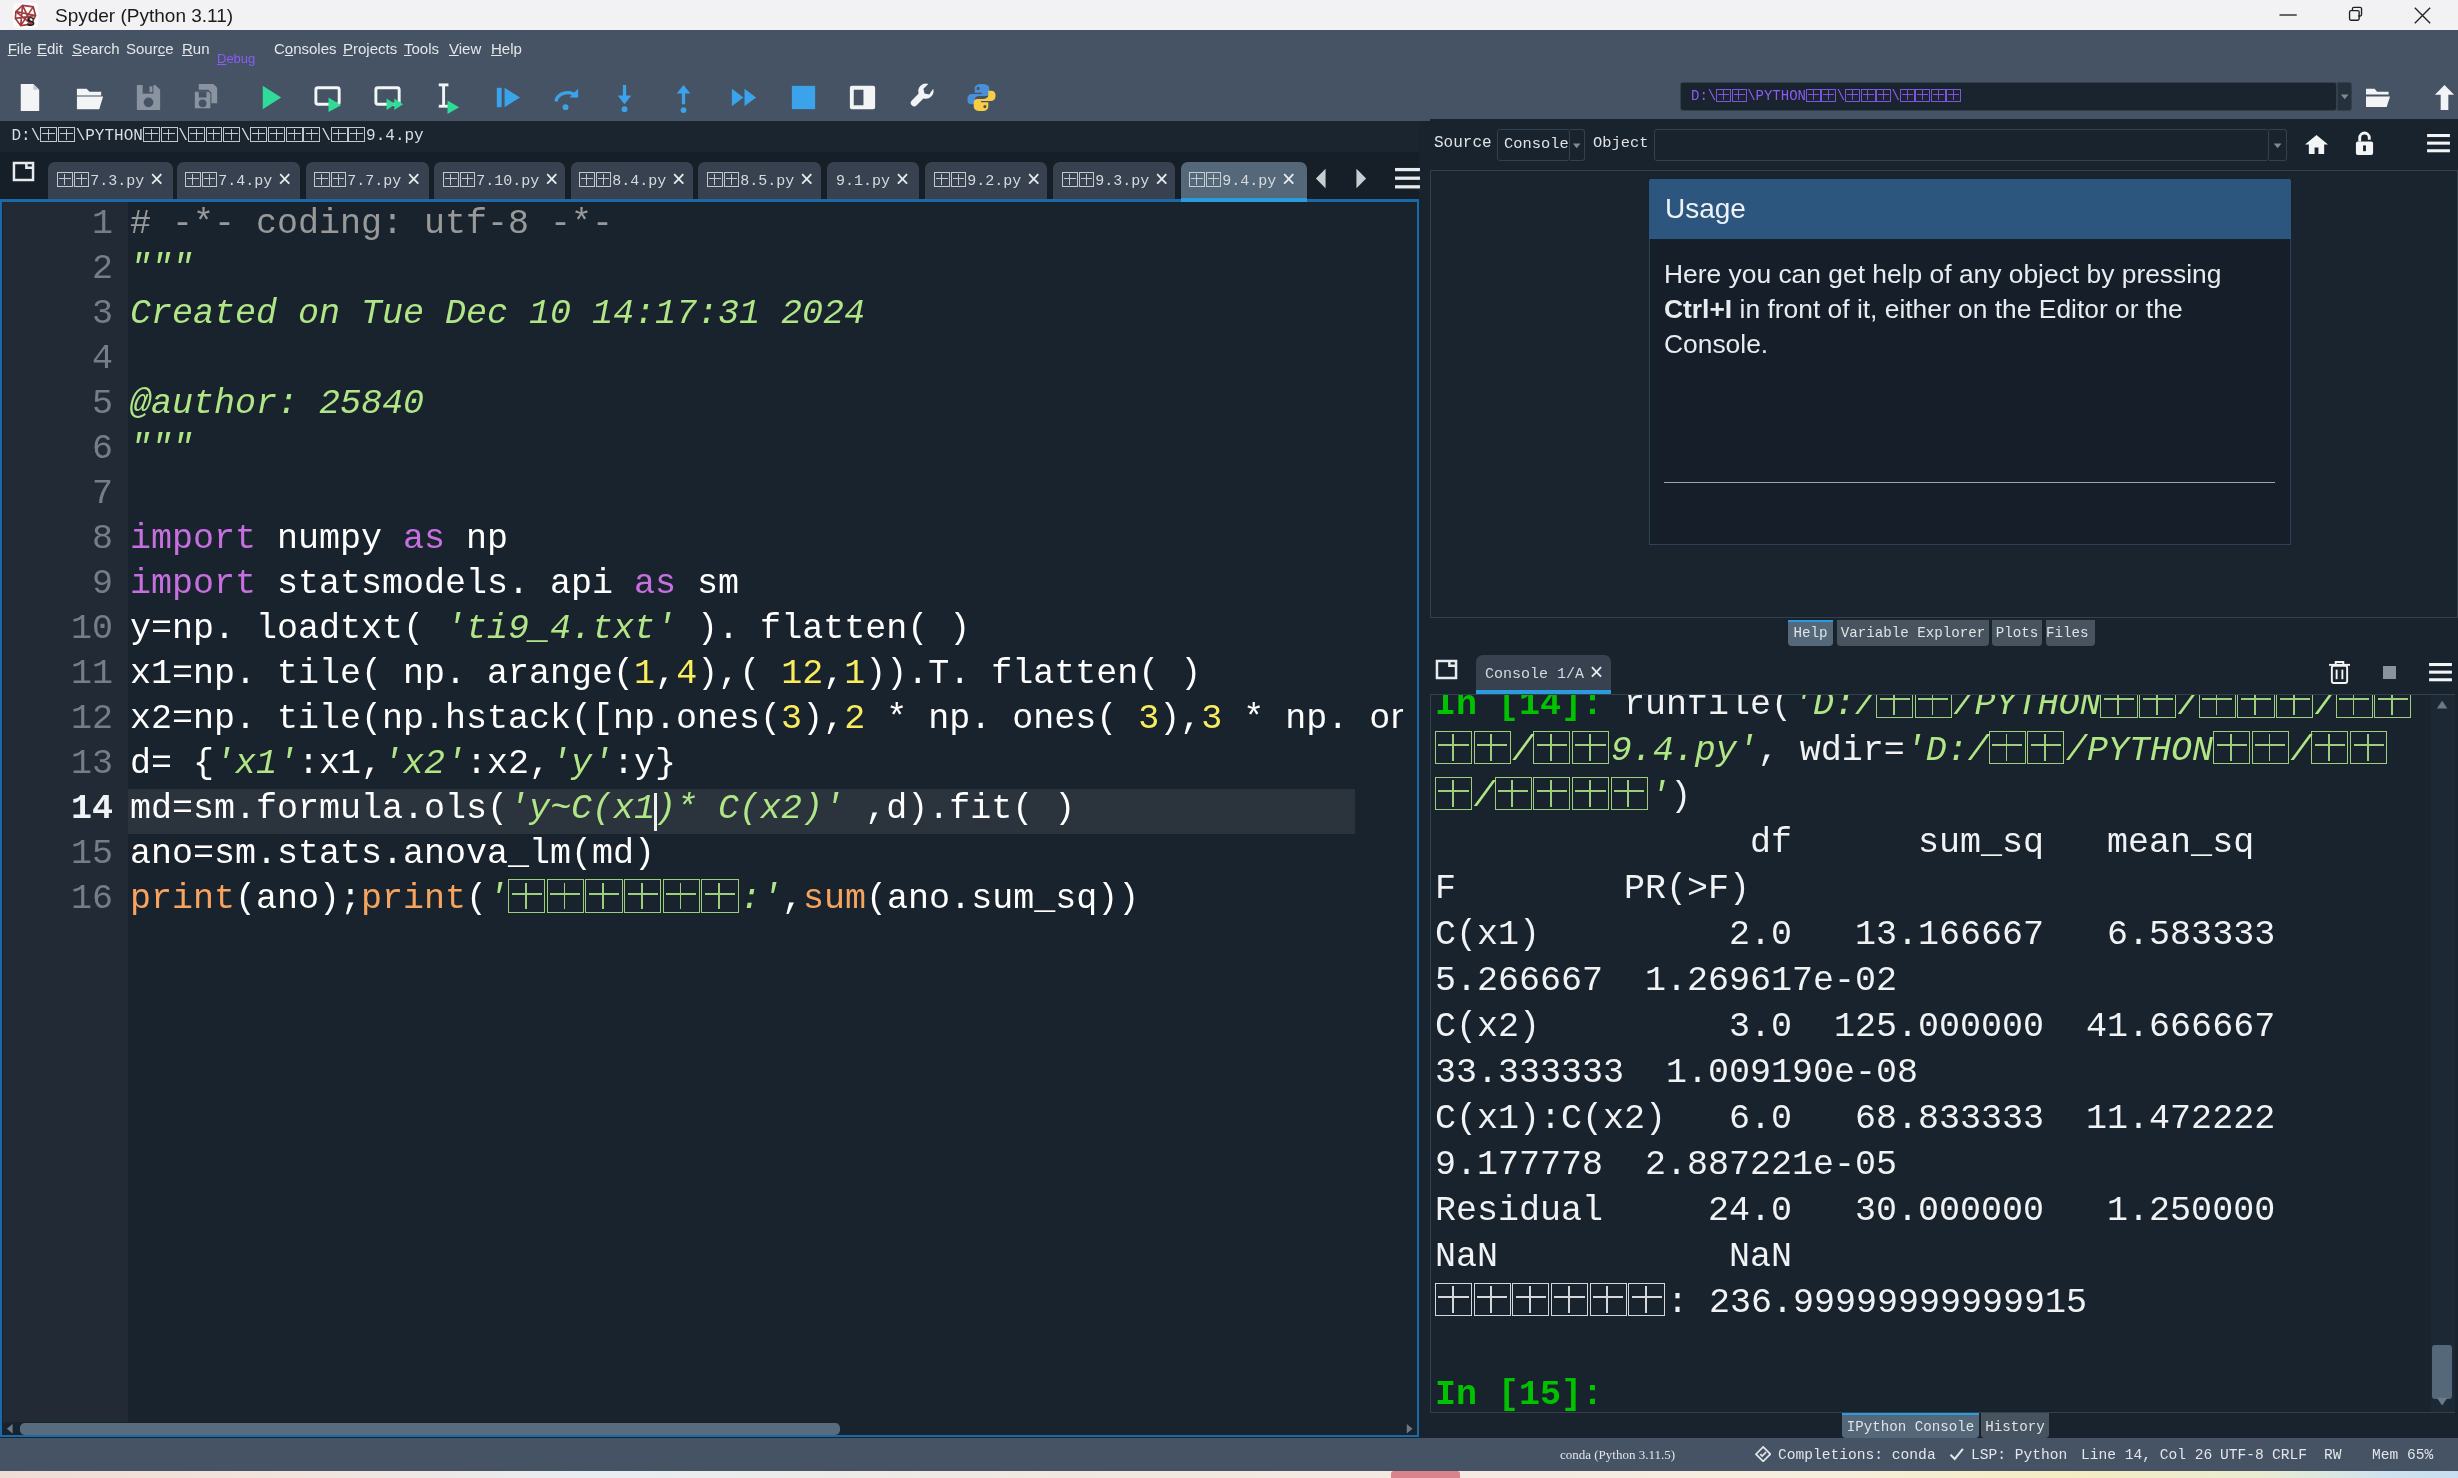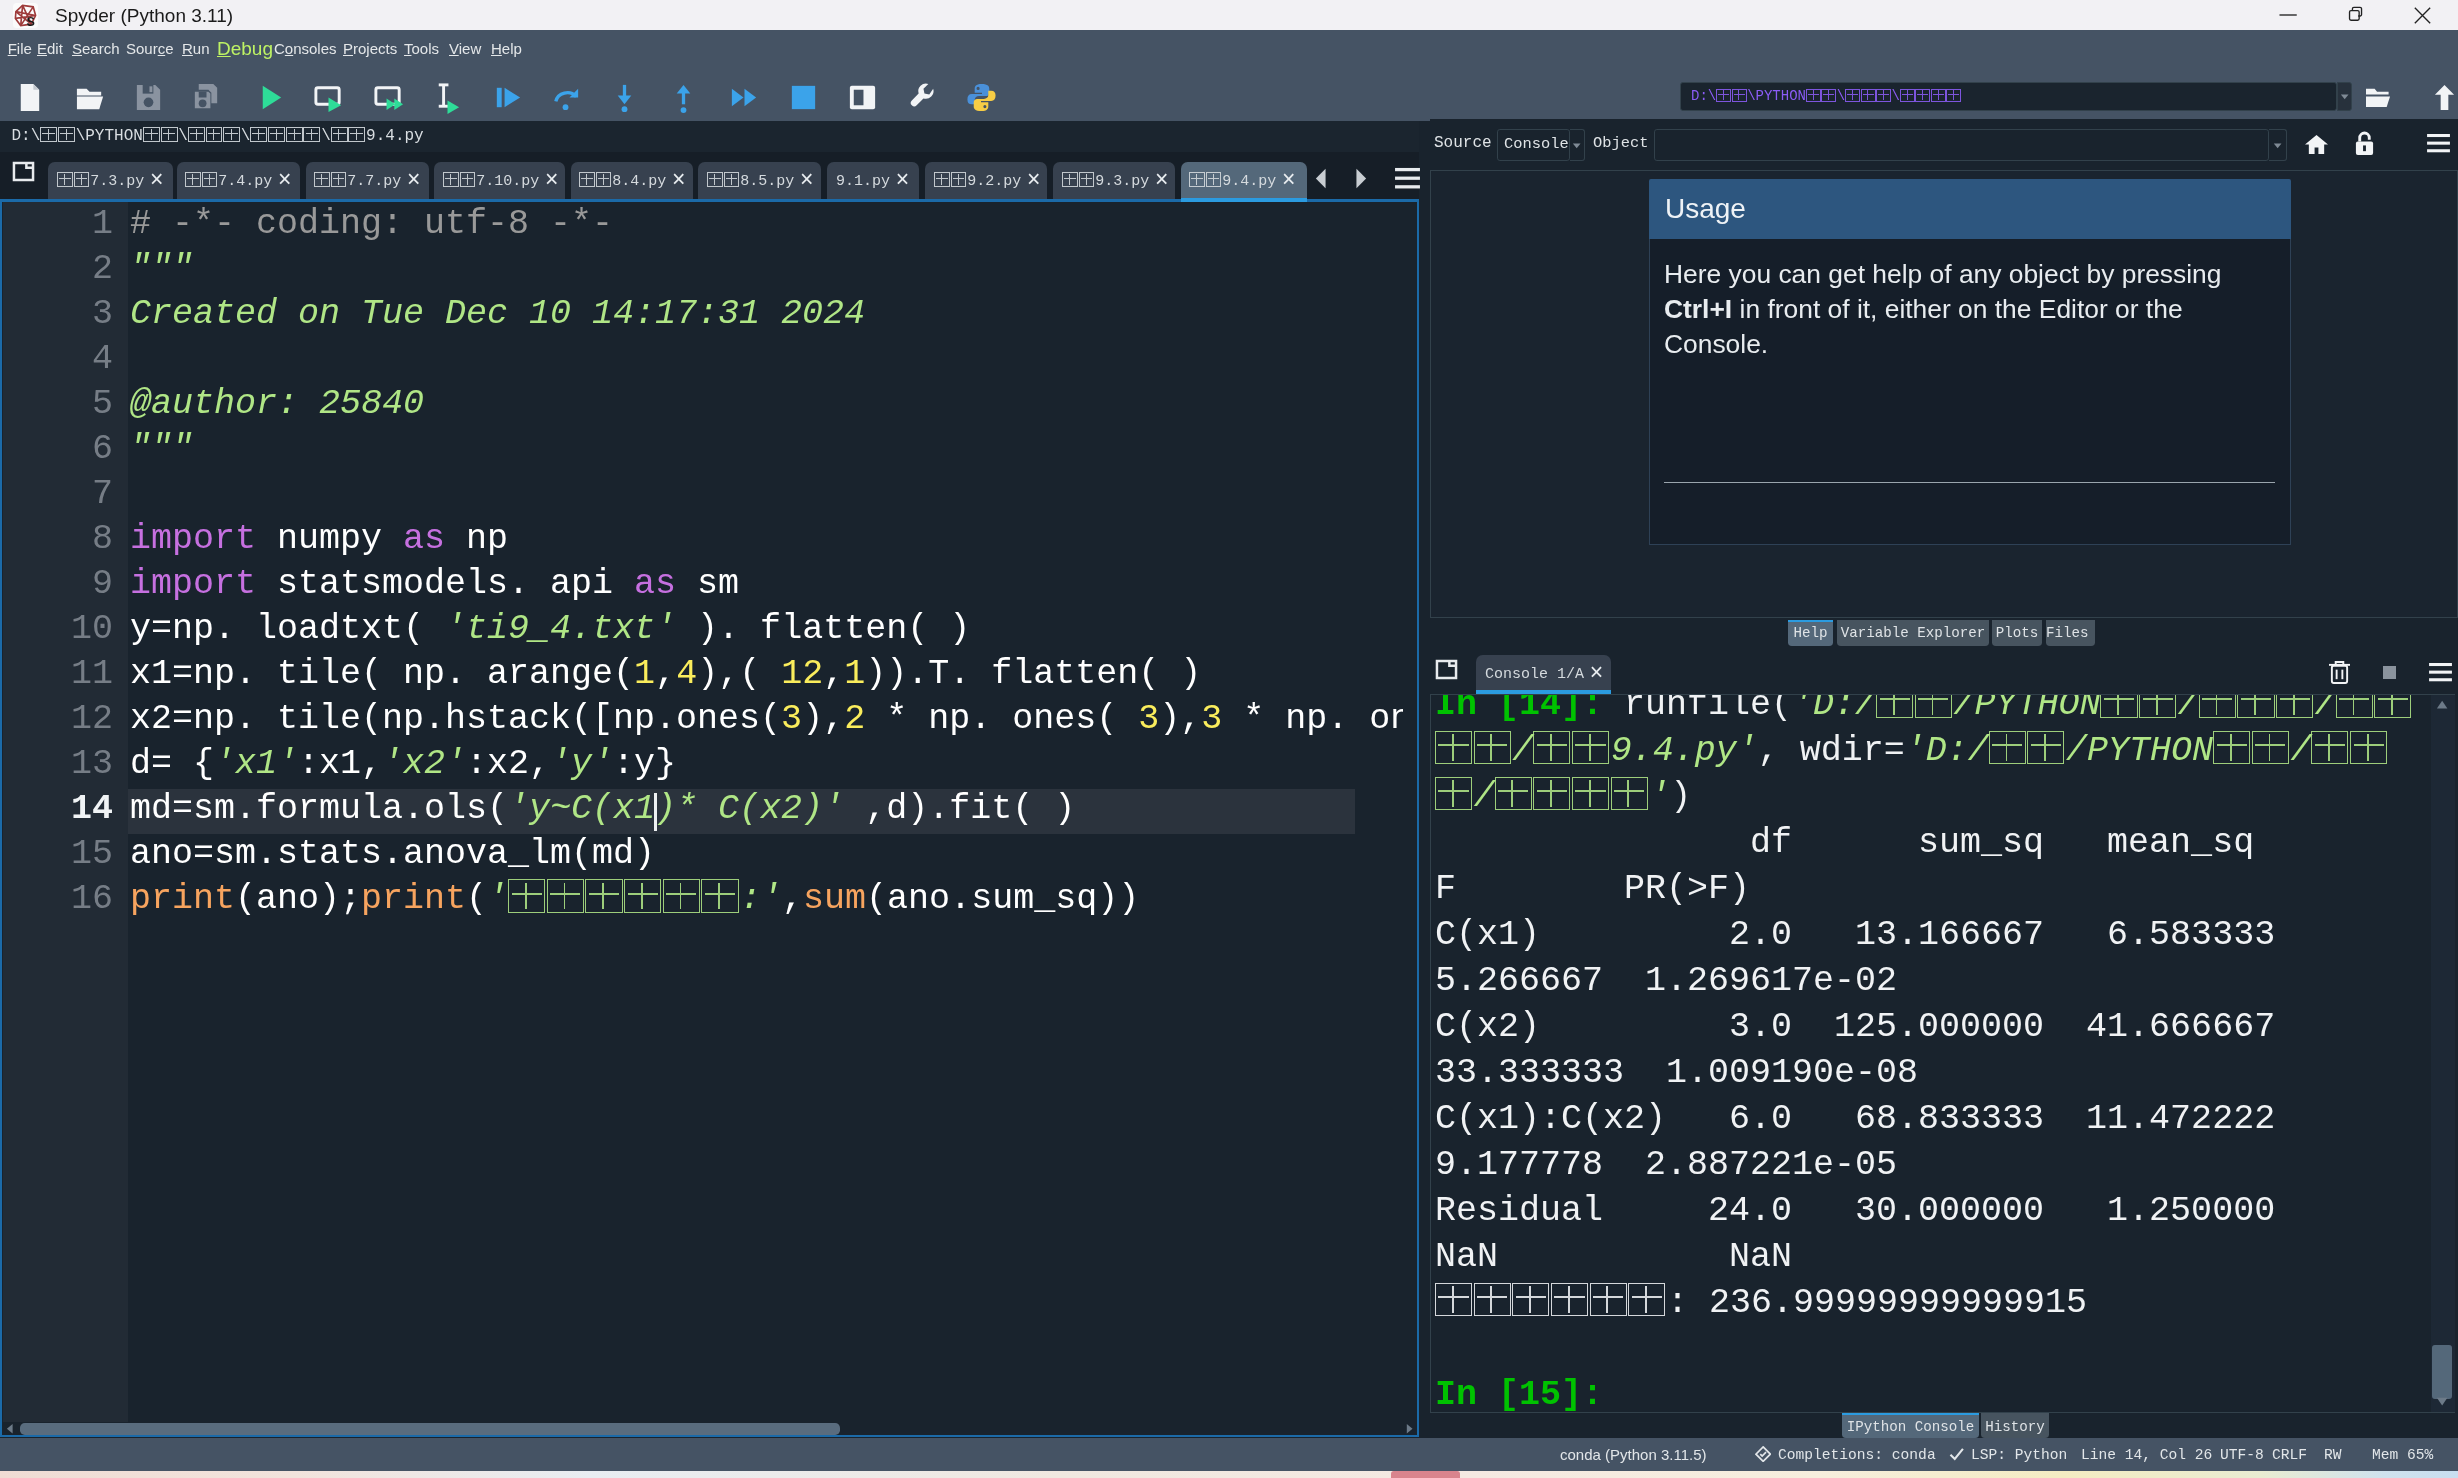--- a/index.html
+++ b/index.html
@@ -37,21 +37,21 @@
 <path d="M89 11 V9 a1.5 1.5 0 0 1 1.5 -1.5 H97 a1.5 1.5 0 0 1 1.5 1.5 V15 a1.5 1.5 0 0 1 -1.5 1.5 H95"></path>
 <path d="M154 8 L170 24 M170 8 L154 24"></path>
 </g>
     </svg>
 <div class="abs" style="left:0px;top:30px;width:2458px;height:39px;background:#455364"></div>
 <div class="abs" style="left:7.7px;top:39px;font-size:15px;color:#e4e7e9;line-height:20px"><u>F</u>ile</div>
 <div class="abs" style="left:37px;top:39px;font-size:15px;color:#e4e7e9;line-height:20px"><u>E</u>dit</div>
 <div class="abs" style="left:72px;top:39px;font-size:15px;color:#e4e7e9;line-height:20px"><u>S</u>earch</div>
 <div class="abs" style="left:126px;top:39px;font-size:15px;color:#e4e7e9;line-height:20px">Sour<u>c</u>e</div>
 <div class="abs" style="left:182px;top:39px;font-size:15px;color:#e4e7e9;line-height:20px"><u>R</u>un</div>
-<div class="abs" style="left:217px;top:39px;font-size:19px;color:#bef264;line-height:20px"><u>D</u>ebug</div>
+<div class="abs" style="left:217px;top:49px;font-size:13px;color:#8b5cf6;line-height:20px"><u>D</u>ebug</div>
 <div class="abs" style="left:274px;top:39px;font-size:15px;color:#e4e7e9;line-height:20px">C<u>o</u>nsoles</div>
 <div class="abs" style="left:343px;top:39px;font-size:15px;color:#e4e7e9;line-height:20px"><u>P</u>rojects</div>
 <div class="abs" style="left:404px;top:39px;font-size:15px;color:#e4e7e9;line-height:20px"><u>T</u>ools</div>
 <div class="abs" style="left:449px;top:39px;font-size:15px;color:#e4e7e9;line-height:20px"><u>V</u>iew</div>
 <div class="abs" style="left:491px;top:39px;font-size:15px;color:#e4e7e9;line-height:20px"><u>H</u>elp</div>
 <div class="abs" style="left:0px;top:69px;width:2458px;height:52px;background:#455364"></div>
 <svg class="abs" style="left:13.4px;top:81px" width="33" height="33" viewBox="0 0 34 34">
       <path d="M8 3 h13 l6 6 v22 h-19 z" fill="#f2f4f6"></path>
       <path d="M21 3 l6 6 h-6 z" fill="#c3c9cf"></path>
     </svg>
@@ -294,21 +294,21 @@
       <path d="M8.5 3 L3 11 H14 Z" fill="#6c7a88"></path>
     </svg>
 <svg class="abs" style="left:2434px;top:1395px" width="16.3" height="13.4" viewBox="0 0 17 14">
       <path d="M8.5 11 L3 3 H14 Z" fill="#6c7a88"></path>
     </svg>
 <div class="abs" style="left:1842px;top:1413px;width:137px;height:25px;background:#54687a;border-top:2.9px solid #2b9be0;border-radius:0 0 3.8px 3.8px"></div>
 <div class="abs" style="left:1842px;top:1418px;width:137px;text-align:center;font-size:14.2px;color:#dfe3e6;line-height:18px;white-space:nowrap;font-family:'Liberation Mono',monospace">IPython Console</div>
 <div class="abs" style="left:1981px;top:1413px;width:68px;height:25px;background:#47545f;border-radius:0 0 3.8px 3.8px"></div>
 <div class="abs" style="left:1981px;top:1418px;width:68px;text-align:center;font-size:14.2px;color:#dfe3e6;line-height:18px;white-space:nowrap;font-family:'Liberation Mono',monospace">History</div>
 <div class="abs" style="left:0px;top:1438px;width:2458px;height:33px;background:#455364"></div>
-<div class="abs" style="left:1560px;top:1446px;font-size:15px;color:#e2e6e9;line-height:18px;white-space:nowrap;font-family:Liberation Sans, sans-serif">conda (Python 3.11.5)</div>
+<div class="abs" style="left:1560px;top:1446px;font-size:13px;color:#e2e6e9;line-height:18px;white-space:nowrap;font-family:Liberation Serif, serif">conda (Python 3.11.5)</div>
 <svg class="abs" style="left:1755px;top:1446px" width="16.3" height="16.3" viewBox="0 0 17 17">
       <path d="M8.5 1 L16 8.5 L8.5 16 L1 8.5 Z" fill="none" stroke="#e2e6e9" stroke-width="1.8"></path>
       <path d="M5.5 8.5 l2 2 l4 -4" fill="none" stroke="#e2e6e9" stroke-width="1.8"></path>
     </svg>
 <div class="abs" style="left:1778px;top:1446px;font-size:14.6px;color:#e2e6e9;line-height:18px;white-space:nowrap;font-family:'Liberation Mono',monospace">Completions: conda</div>
 <svg class="abs" style="left:1949px;top:1447px" width="15.4" height="14.4" viewBox="0 0 16 15">
       <path d="M1.5 8 l4.5 4.5 L14.5 2" fill="none" stroke="#e2e6e9" stroke-width="2.2"></path>
     </svg>
 <div class="abs" style="left:1971px;top:1446px;font-size:14.6px;color:#e2e6e9;line-height:18px;white-space:nowrap;font-family:'Liberation Mono',monospace">LSP: Python</div>
 <div class="abs" style="left:2081px;top:1446px;font-size:14.6px;color:#e2e6e9;line-height:18px;white-space:nowrap;font-family:'Liberation Mono',monospace">Line 14, Col 26</div>

